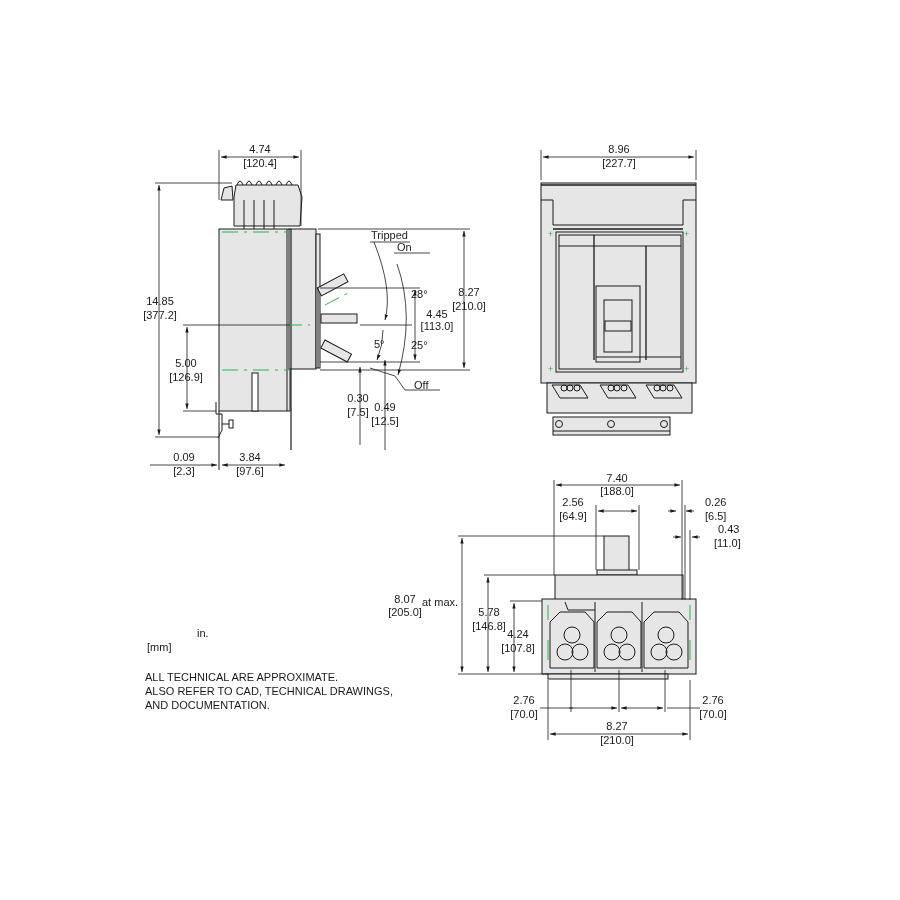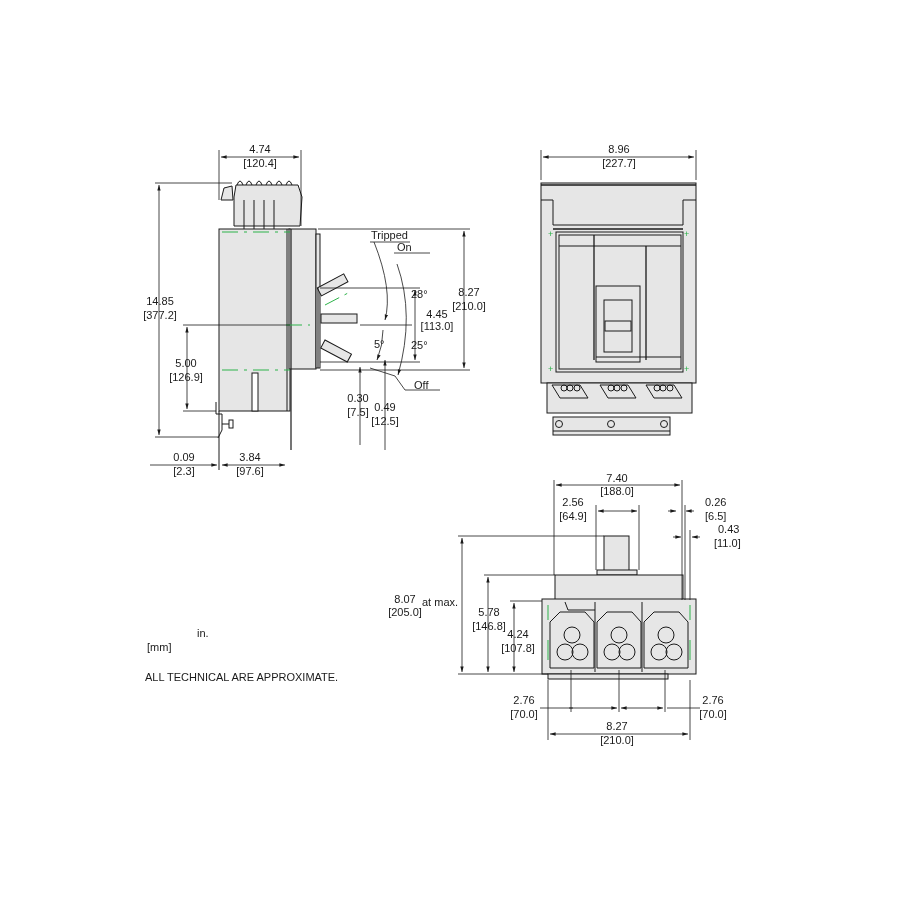--- a/index.html
+++ b/index.html
@@ -251,13 +251,15 @@
 </svg>
 
 <div class="note" style="left:153px; top:626px;margin-left:44px;">
   <div>in.</div>
 </div>
 <div class="note" style="left:147px; top:640px;text-align:center;">
   <div>[mm]</div>
 </div>
 <div class="note" style="left:145px; top:670px;">
   <div>ALL TECHNICAL ARE APPROXIMATE.</div>
+  <div>ALSO REFER TO CAD, TECHNICAL DRAWINGS,</div>
+  <div>AND DOCUMENTATION.</div>
 </div>
 
 </body></html>

